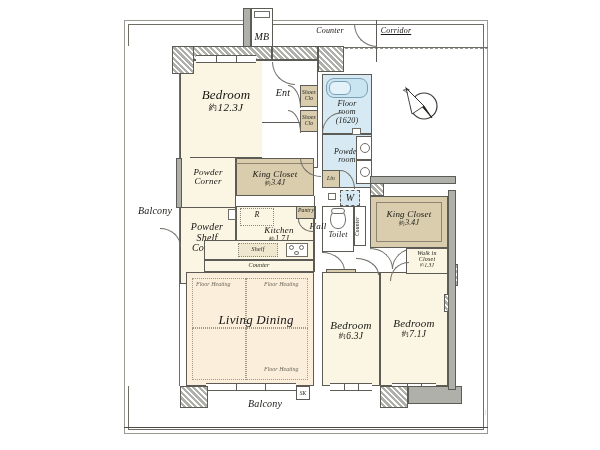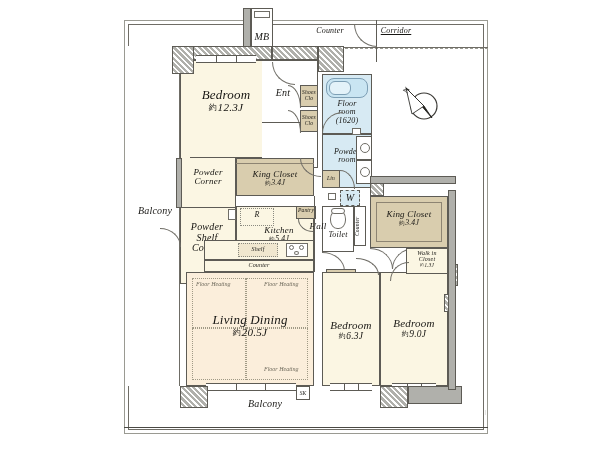--- a/index.html
+++ b/index.html
@@ -213,21 +213,21 @@
   <div class="swing sw-tr" style="left:160px;top:228px;width:20px;height:18px;"></div>
 
   <div class="room fill-room" style="left:236px;top:206px;width:78px;height:56px;"></div>
   <div class="dot" style="left:240px;top:208px;width:34px;height:18px;"></div>
   <div class="lbl t8" style="left:240px;top:211px;width:34px;">
       <span class="nm">R</span>
     </div>
   <div class="fixg" style="left:228px;top:209px;width:8px;height:11px;"></div>
   <div class="lbl t9" style="left:248px;top:226px;width:62px;">
     <span class="nm">Kitchen</span>
-    <span class="ar"><span class="yk">約</span><span>5.4</span><span>J</span></span>
+    <span class="ar"><span class="yk">約</span><span>1.7</span><span>J</span></span>
     </div>
 
   <div class="room fill-closet" style="left:296px;top:206px;width:20px;height:13px;"></div>
   <div class="lbl t55" style="left:296px;top:208px;width:20px;">
       <span class="nm">Pantry</span>
     </div>
   <div class="swing sw-bl" style="left:298px;top:219px;width:14px;height:12px;"></div>
 
   <div class="room fill-room" style="left:204px;top:240px;width:110px;height:20px;"></div>
   <div class="dot" style="left:238px;top:243px;width:40px;height:14px;background:#f0e7cf;"></div>
@@ -249,23 +249,22 @@
   <div class="pline v" style="left:314px;top:196px;height:76px;"></div>
 
   <div class="room fill-living" style="left:186px;top:272px;width:128px;height:114px;"></div>
   <div class="fh" style="left:192px;top:278px;width:54px;height:50px;"></div>
   <div class="fh" style="left:246px;top:278px;width:62px;height:50px;"></div>
   <div class="fh" style="left:192px;top:328px;width:54px;height:52px;"></div>
   <div class="fh" style="left:246px;top:328px;width:62px;height:52px;"></div>
   <div class="fhlbl" style="left:196px;top:281px;">Floor Heating</div>
   <div class="fhlbl" style="left:264px;top:281px;">Floor Heating</div>
   <div class="fhlbl" style="left:264px;top:366px;">Floor Heating</div>
-  <div class="lbl t13" style="left:186px;top:313px;width:128px;">
+  <div class="lbl t13" style="left:192px;top:313px;width:128px;">
     <span class="nm">Living Dining</span>
-    <span class="ar"><span class="yk">約</span><span>20.5</span><span>J</span></span>
     </div>
   <div class="win" style="left:206px;top:383px;width:90px;height:6px;"></div>
 
   <div class="room fill-closet" style="left:326px;top:269px;width:30px;height:16px;"></div>
   <div class="lbl t7" style="left:326px;top:272px;width:30px;">
       <span class="nm">Clo</span>
     </div>
   <div class="swing sw-tl" style="left:328px;top:285px;width:9px;height:10px;"></div>
   <div class="swing sw-tl" style="left:338px;top:285px;width:9px;height:10px;"></div>
   <div class="swing sw-tl" style="left:348px;top:285px;width:9px;height:10px;"></div>
@@ -274,21 +273,21 @@
   <div class="lbl t11" style="left:322px;top:320px;width:58px;">
     <span class="nm">Bedroom</span>
     <span class="ar"><span class="yk">約</span><span>6.3</span><span>J</span></span>
     </div>
   <div class="win" style="left:330px;top:383px;width:42px;height:6px;"></div>
   <div class="swing sw-tr" style="left:356px;top:258px;width:22px;height:16px;"></div>
 
   <div class="room fill-room" style="left:380px;top:272px;width:68px;height:114px;"></div>
   <div class="lbl t11" style="left:380px;top:318px;width:68px;">
     <span class="nm">Bedroom</span>
-    <span class="ar"><span class="yk">約</span><span>9.0</span><span>J</span></span>
+    <span class="ar"><span class="yk">約</span><span>7.1</span><span>J</span></span>
     </div>
   <div class="win" style="left:392px;top:383px;width:44px;height:6px;"></div>
 
   <div class="room fill-closet" style="left:370px;top:196px;width:78px;height:52px;"></div>
   <div class="abs" style="left:376px;top:202px;width:66px;height:40px;border:1px solid #8d8472;"></div>
   <div class="lbl t9" style="left:370px;top:210px;width:78px;">
     <span class="nm">King Closet</span>
     <span class="ar"><span class="yk">約</span><span>3.4</span><span>J</span></span>
     </div>
   <div class="swing sw-tr" style="left:370px;top:248px;width:22px;height:20px;"></div>

